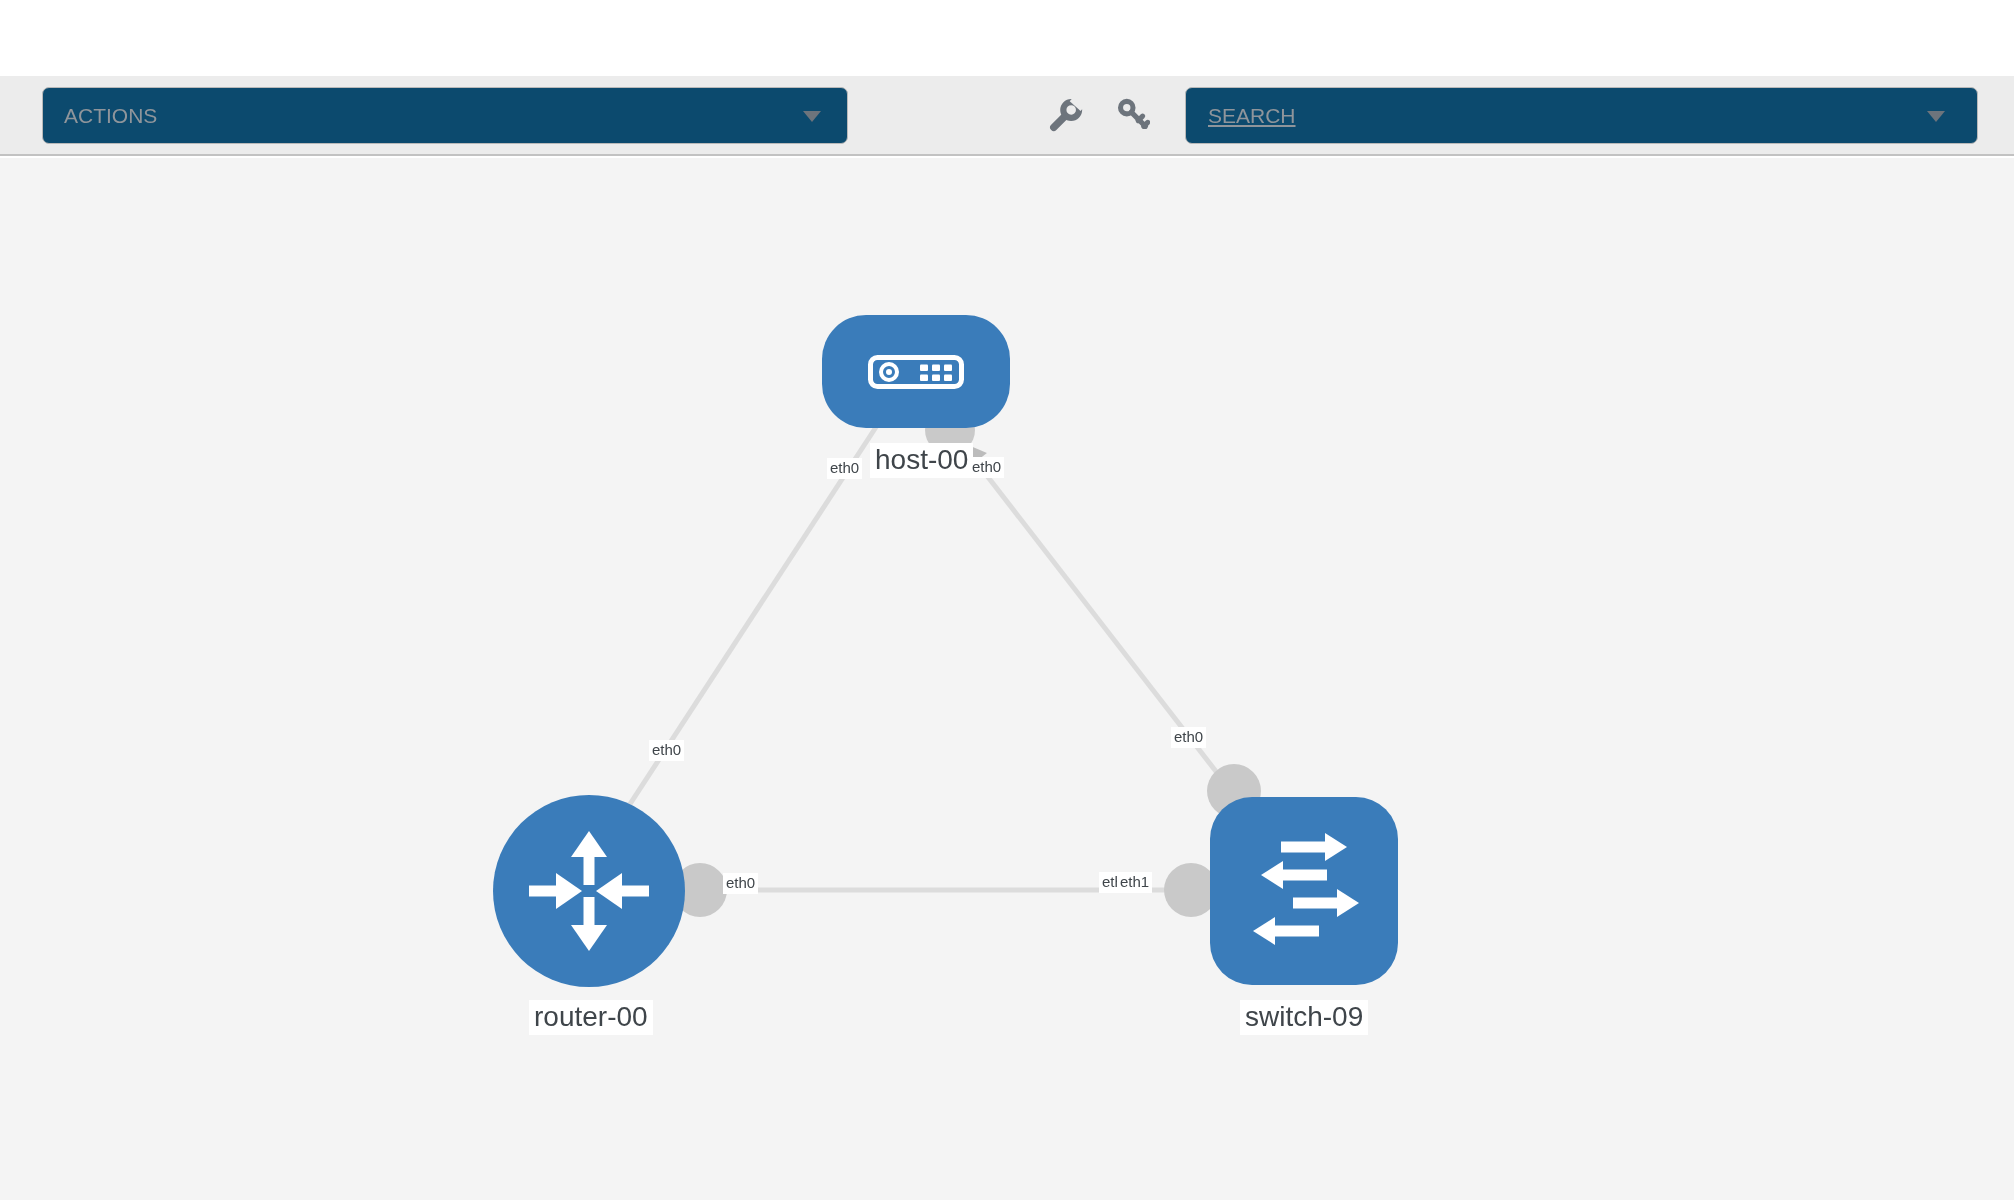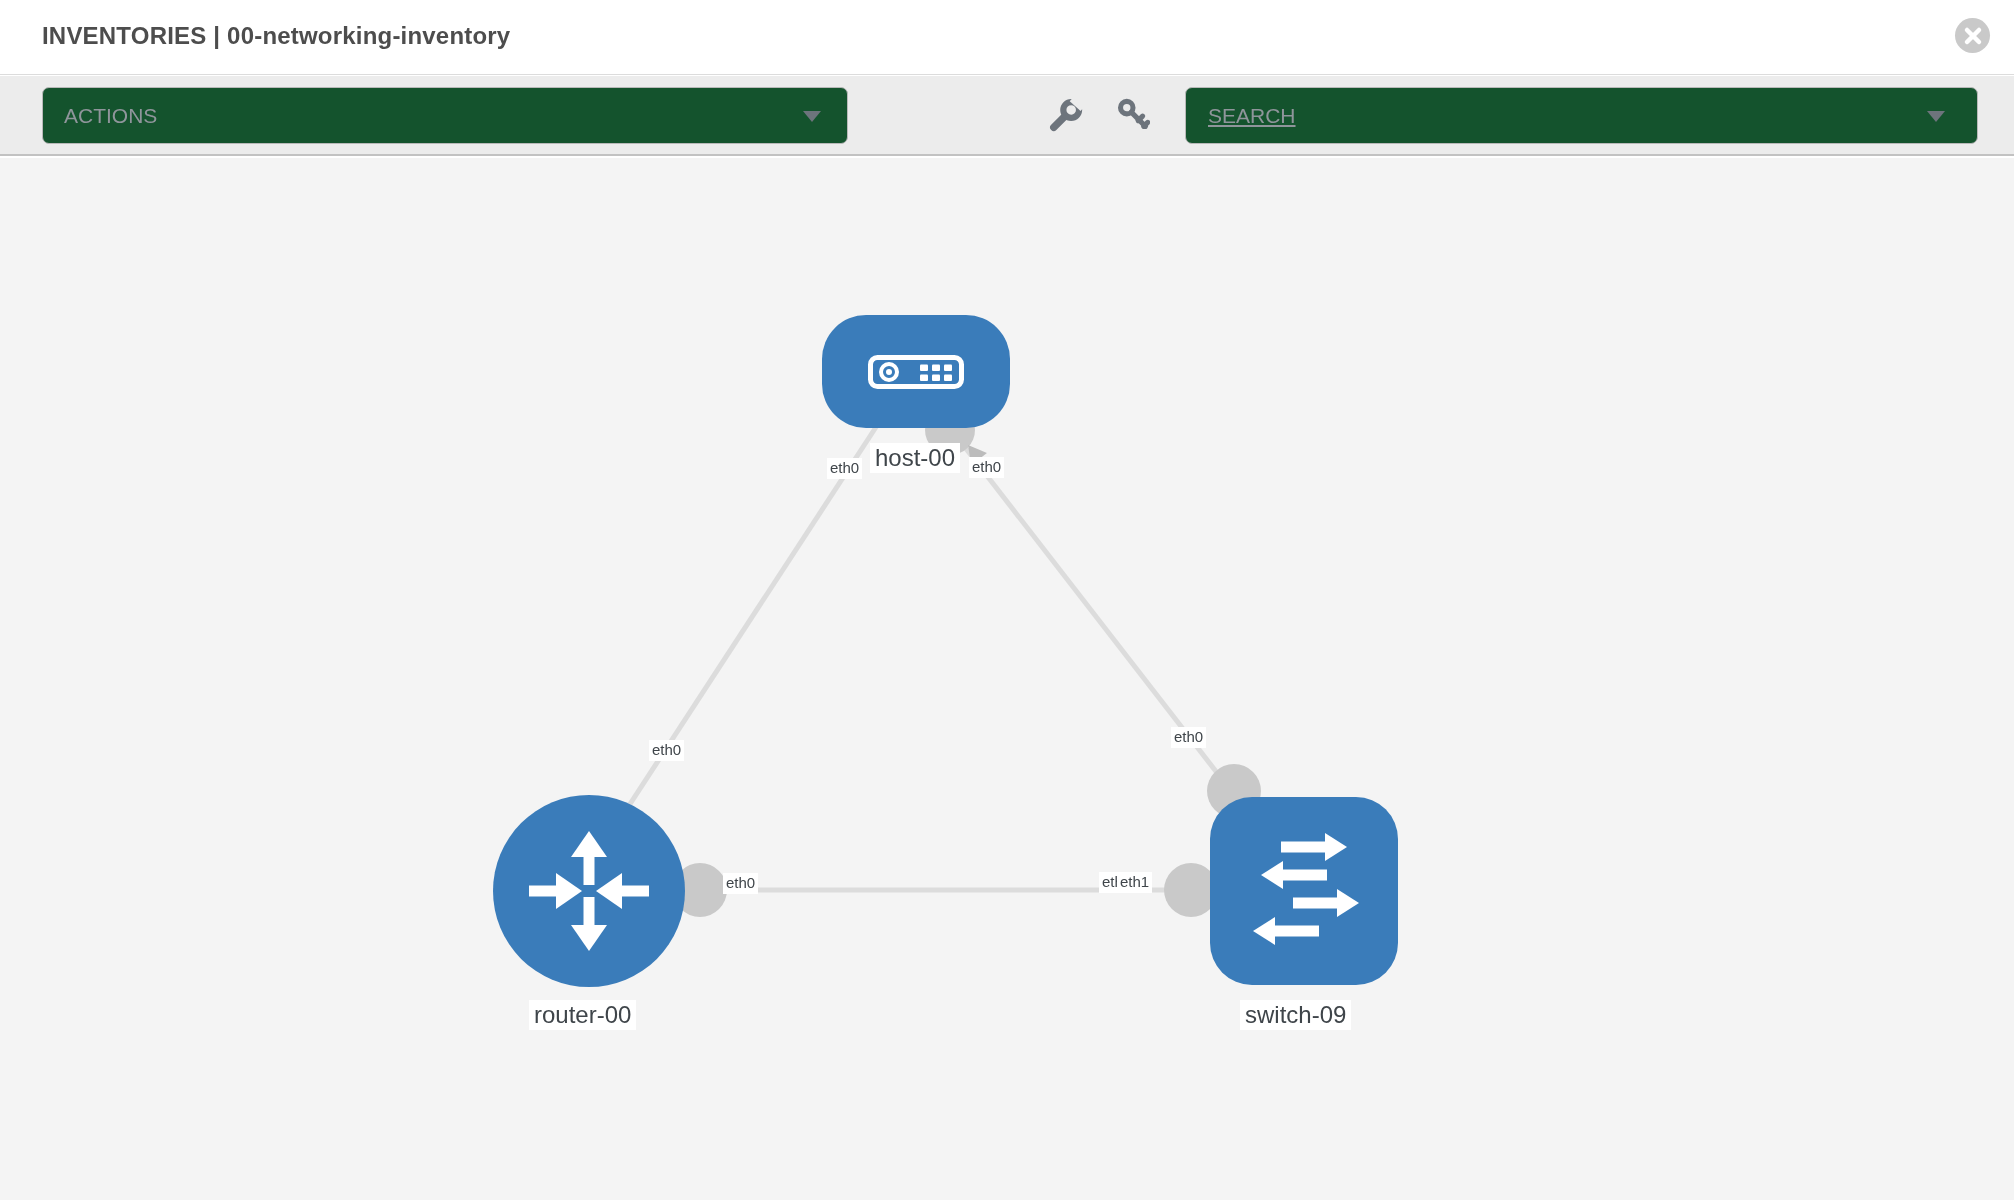--- a/index.html
+++ b/index.html
@@ -22,21 +22,21 @@
     display: flex; align-items: center; justify-content: center;
   }
 
   
   .toolbar {
     position: absolute; left: 0; top: 76px; width: 2014px; height: 80px;
     background: #ececec; border-bottom: 2px solid #c2c2c2;
   }
   .select-box {
     position: absolute; top: 11px; height: 57px;
-    background: #14532d; border: 1px solid #b9b9b9; border-radius: 7px;
+    background: #0c4a6e; border: 1px solid #b9b9b9; border-radius: 7px;
     display: flex; align-items: center;
     font-size: 21px; color: #8f959b; cursor: pointer;
   }
   .actions-box { left: 42px; width: 806px; padding-left: 21px; }
   .search-box  { left: 1185px; width: 793px; padding-left: 22px; text-decoration: underline; }
   .caret-down {
     position: absolute; width: 0; height: 0;
     border-left: 9px solid transparent; border-right: 9px solid transparent;
     border-top: 11px solid #6d747c;
   }
@@ -59,21 +59,21 @@
   .node {
     position: absolute; background: #3a7cba;
     display: flex; align-items: center; justify-content: center; cursor: pointer;
   }
   .node-host   { left: 822px;  top: 157px; width: 188px; height: 113px; border-radius: 44px; }
   .node-router { left: 493px;  top: 637px; width: 192px; height: 192px; border-radius: 50%; }
   .node-switch { left: 1210px; top: 639px; width: 188px; height: 188px; border-radius: 42px; }
 
   .node-label {
     position: absolute; background: #ffffff; color: #3f454a;
-    font-size: 24px; padding: 2px 5px; white-space: nowrap; line-height: 1.1;
+    font-size: 28px; padding: 2px 5px; white-space: nowrap; line-height: 1.1;
   }
   .if-label {
     position: absolute; background: #ffffff; color: #3f454a;
     font-size: 15px; padding: 2px 3px; white-space: nowrap; line-height: 1.1;
   }
 
   
   .zoom-panel {
     position: absolute; left: 1620px; top: 927px; width: 394px; height: 115px;
     background: #ffffff; border: 2px solid #b7b7b7; border-right: none; border-bottom: none;
@@ -96,29 +96,20 @@
   .zoom-handle {
     position: absolute; left: 226px; top: 39px; width: 35px; height: 35px;
     border-radius: 50%; background: #3a7cba; cursor: grab;
   }
 </style>
 </head>
 <body>
 
 <div id="app">
 
-  <div class="header">
-    <div class="header-title">INVENTORIES | 00-networking-inventory</div>
-    <div class="close-btn">
-      <svg width="20" height="20" viewBox="0 0 20 20">
-        <line x1="4" y1="4" x2="16" y2="16" stroke="#ffffff" stroke-width="4.5" stroke-linecap="round"></line>
-        <line x1="16" y1="4" x2="4" y2="16" stroke="#ffffff" stroke-width="4.5" stroke-linecap="round"></line>
-      </svg>
-    </div>
-  </div>
 
   <div class="toolbar">
     <div class="select-box actions-box">
       <span>ACTIONS</span>
       <span class="caret-down actions-caret"></span>
     </div>
 
     <div class="tool-icon-btn wrench-btn">
       <svg width="36" height="36" viewBox="0 0 32 32">
         <line x1="6" y1="27" x2="16" y2="17" stroke="#6d747c" stroke-width="6.5" stroke-linecap="round"></line>

